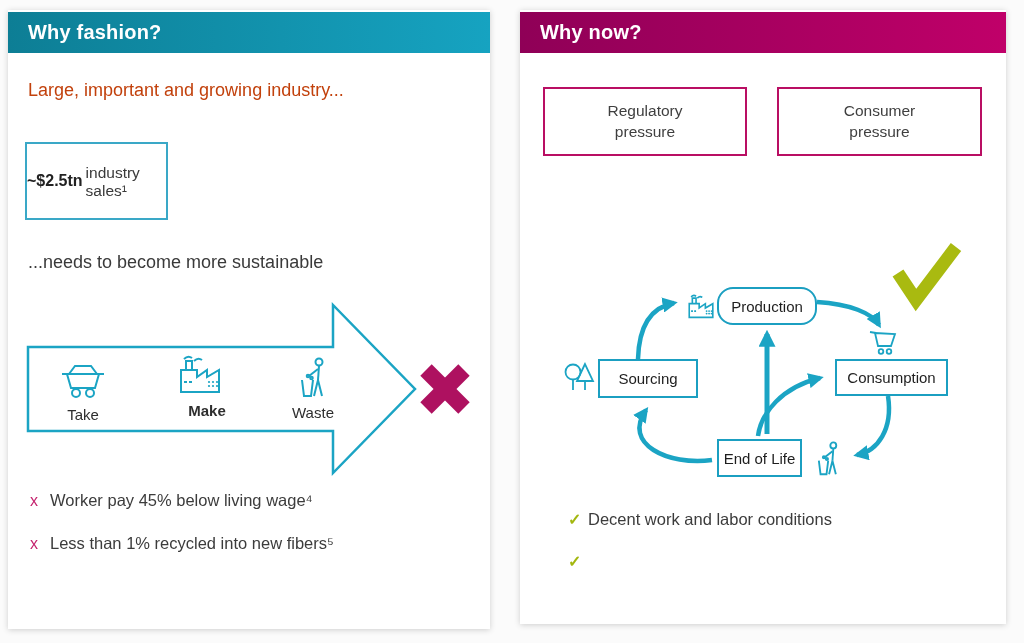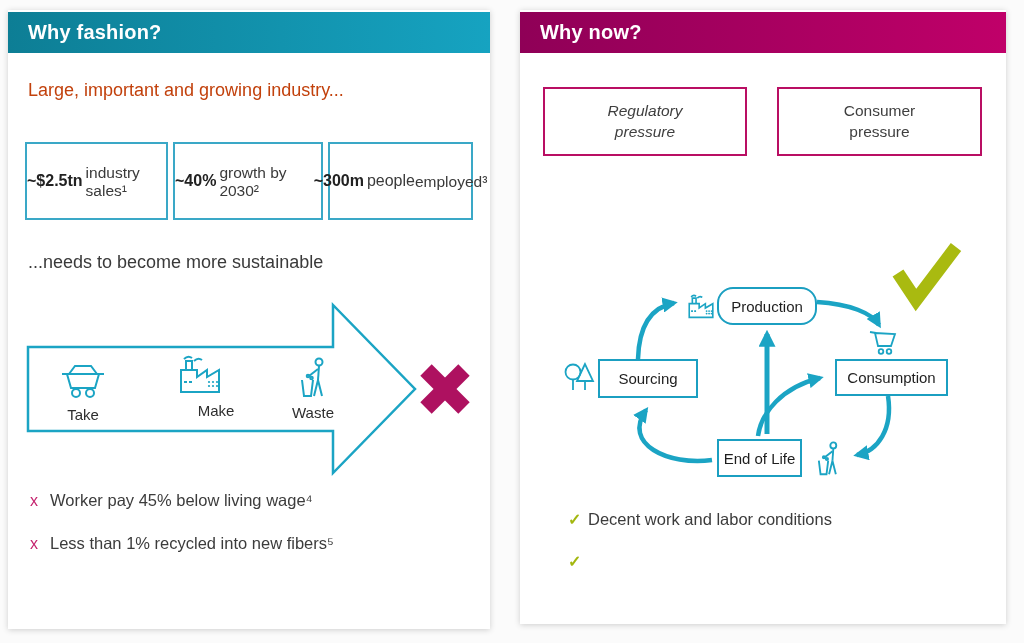--- a/index.html
+++ b/index.html
@@ -51,32 +51,20 @@
       <span class="panel-title">Why fashion?</span>
     </div>
 
     <div class="intro">Large, important and growing industry...</div>
 
     <div class="stat-box" style="left:17px; width:143px;">
       <div class="stat-line1">
         <span>~$2.5tn</span><span class="suffix"></span>
       </div>
       <div class="stat-line2">industry sales¹</div>
-    </div>
-    <div class="stat-box" style="left:165px; width:150px;">
-      <div class="stat-line1">
-        <span>~40%</span><span class="suffix"></span>
-      </div>
-      <div class="stat-line2">growth by 2030²</div>
-    </div>
-    <div class="stat-box" style="left:320px; width:145px;">
-      <div class="stat-line1">
-        <span>~300m</span><span class="suffix">people</span>
-      </div>
-      <div class="stat-line2">employed³</div>
     </div>
 
     <div class="subheading">...needs to become more sustainable</div>
 
     <svg class="overlay-svg" width="482" height="619" viewBox="0 0 482 619">
       <polygon points="20,337 325,337 325,295 407,379 325,463 325,421 20,421" fill="#ffffff" stroke="#1ba4c4" stroke-width="2.5" stroke-linejoin="miter"></polygon>
 
       <g>
         <line x1="418" y1="360" x2="456" y2="398" stroke="#ae1160" stroke-width="16"></line>
         <line x1="456" y1="360" x2="418" y2="398" stroke="#ae1160" stroke-width="16"></line>
@@ -109,39 +97,39 @@
         <circle cx="18" cy="4" r="3.5"></circle>
         <path d="M 18,8 L 17,22"></path>
         <path d="M 17,11 L 8,18"></path>
         <path d="M 17,22 L 13,38 M 17,22 L 21,38"></path>
         <path d="M 1,22 L 3,38 H 10 L 12,22"></path>
         <circle cx="7" cy="18" r="1.3"></circle>
           <circle cx="10.5" cy="20" r="1.3"></circle>
       </g>
     </svg>
     <div class="flow-label" style="left:75px; top:396px;">Take</div>
-    <div class="flow-label" style="left:208px; top:392px;">Make</div>
+    <div class="flow-label" style="left:199px; top:392px;font-weight:bold;">Make</div>
     <div class="flow-label" style="left:305px; top:394px;text-align:center;">Waste</div>
 
     <div class="bullet-row" style="top:481px;">
       <span class="marker neg">x</span>
       <span class="btext">Worker pay 45% below living wage⁴</span>
     </div>
     <div class="bullet-row" style="top:524px;">
       <span class="marker neg">x</span>
       <span class="btext">Less than 1% recycled into new fibers⁵</span>
     </div>
   </div>
 
   <div class="panel panel-right">
     <div class="panel-header magenta">
       <span class="panel-title">Why now?</span>
     </div>
 
-    <div class="pressure-box" style="left:23px; width:204px;font-style:italic;">
+    <div class="pressure-box" style="left:23px; width:204px;">
       <div class="ptext">Regulatory pressure</div>
     </div>
     <div class="pressure-box" style="left:257px; width:205px;">
       <div class="ptext">Consumer pressure</div>
     </div>
 
     <svg class="overlay-svg" width="486" height="614" viewBox="0 0 486 614">
       <defs>
         <marker id="ah" viewBox="0 0 10 10" refX="7.5" refY="5" markerWidth="3.4" markerHeight="3.4" orient="auto">
           <path d="M0,0 L10,5 L0,10 Z" fill="#1ba4c4"></path>

